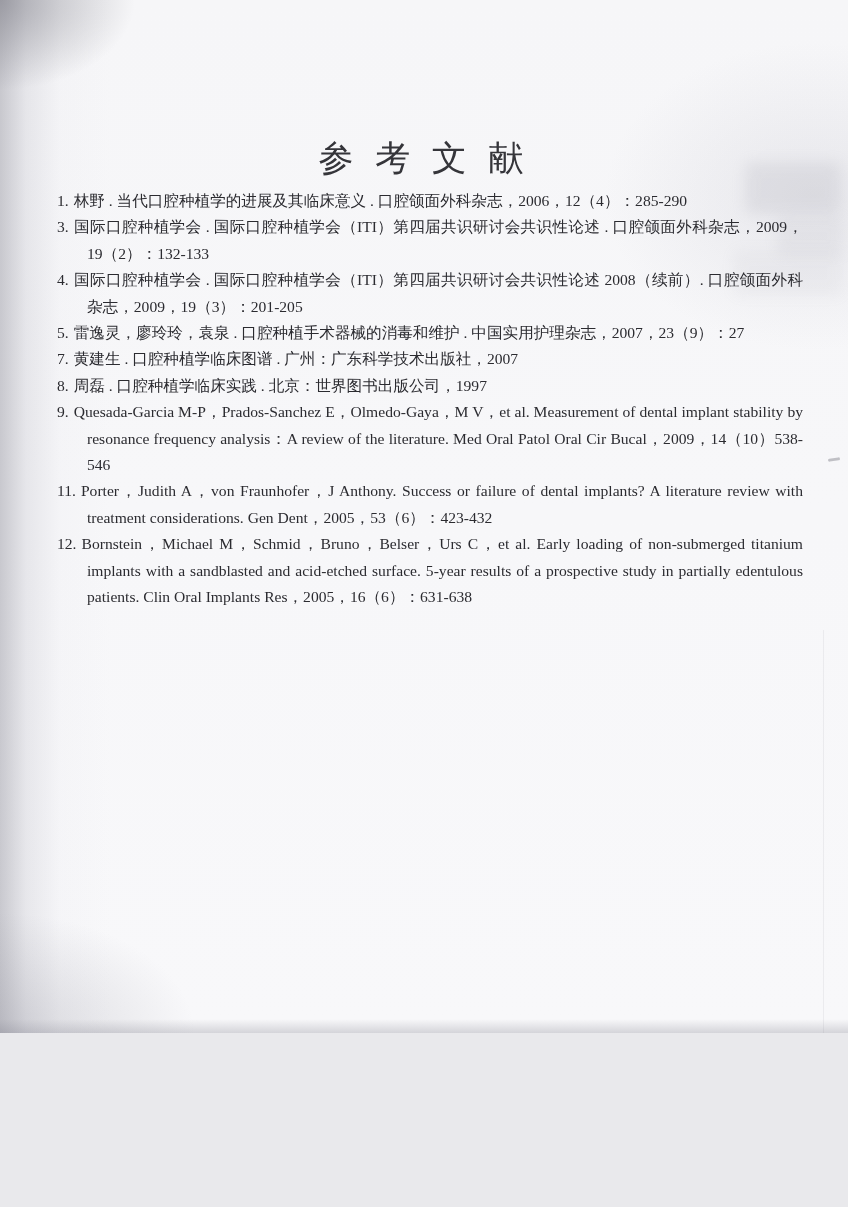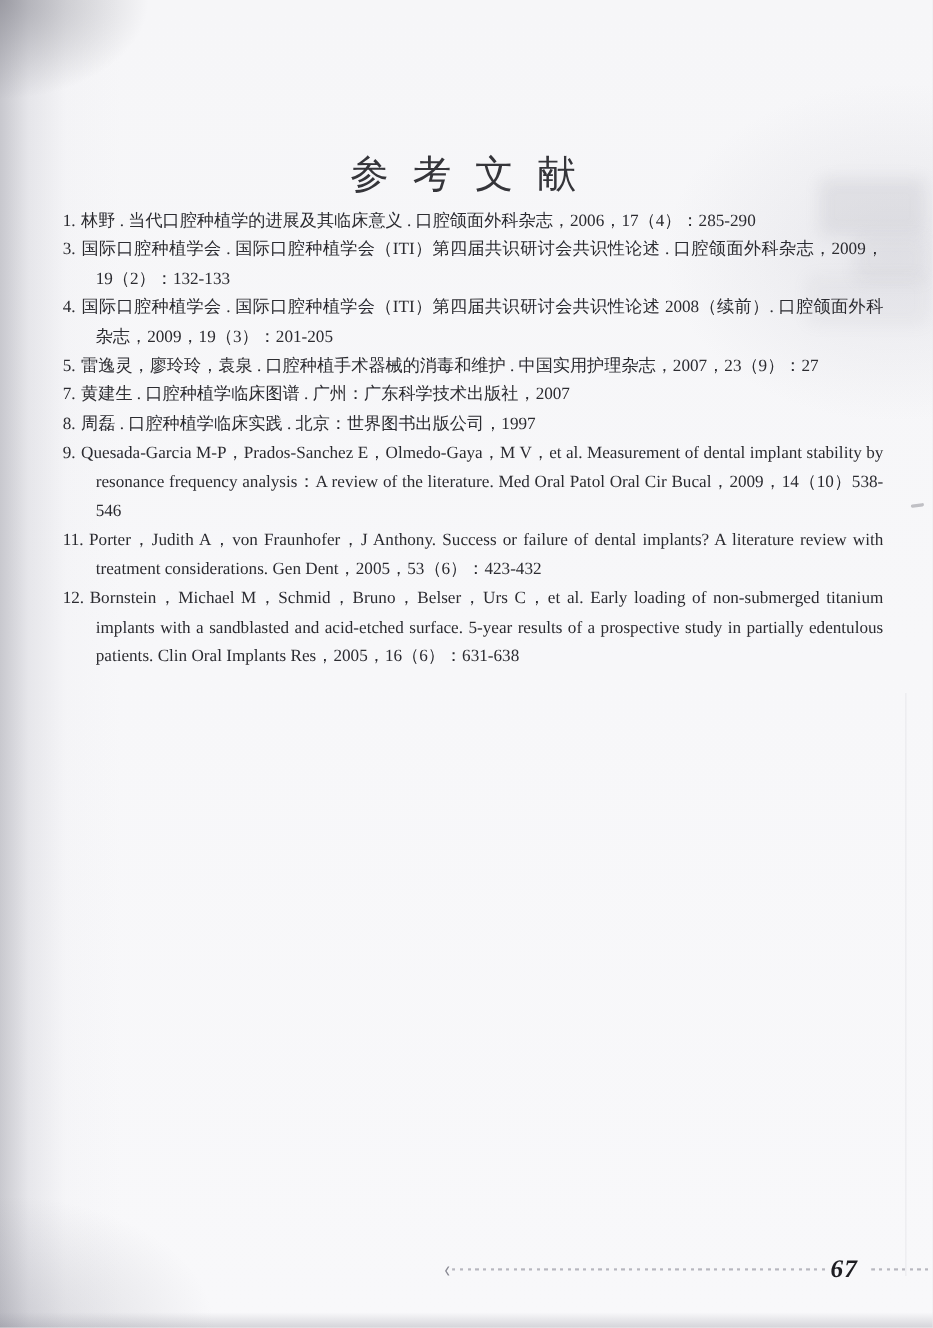--- a/index.html
+++ b/index.html
@@ -3,21 +3,21 @@
 <meta charset="utf-8">
 <style>
   html, body {
     margin: 0;
     padding: 0;
     background: #e9e9ec;
   }
   .page {
     position: relative;
     width: 848px;
-    height: 1207px;
+    height: 1033px;
     overflow: hidden;
     font-family: "Liberation Serif", "DejaVu Serif", serif;
     color: #2b2b30;
     background:
       radial-gradient(ellipse 300px 220px at 96% 19%, rgba(175,175,188,0.22), rgba(175,175,188,0) 70%),
       radial-gradient(ellipse 180px 120px at 0% 0%, rgba(110,110,120,0.50), rgba(110,110,120,0) 75%),
       radial-gradient(ellipse 260px 160px at 0% 100%, rgba(140,140,152,0.30), rgba(140,140,152,0) 75%),
       linear-gradient(to right, rgba(130,130,142,0.40) 0px, rgba(170,170,182,0.22) 26px, rgba(220,220,228,0.10) 60px, rgba(255,255,255,0) 110px),
       linear-gradient(to top, rgba(120,120,132,0.28) 0px, rgba(120,120,132,0) 14px),
       linear-gradient(#f6f6f8, #f8f8fa);
@@ -138,21 +138,21 @@
     <div class="blob b2"></div>
     <div class="blob b3"></div>
   </div>
 
   <div class="crease"></div>
   <div class="edge-mark"></div>
 
   <h1 class="title">参 考 文 献</h1>
 
   <div class="ref-list">
-      <p class="ref-item"><span class="ref-num">1.</span><span class="ref-text">林野 . 当代口腔种植学的进展及其临床意义 . 口腔颌面外科杂志，2006，17（4）：285-290</span></p>
+      <p class="ref-item"><span class="ref-num">1.</span><span class="ref-text">林野 . 当代口腔种植学的进展及其临床意义 . 口腔颌面外科杂志，2006，12（4）：285-290</span></p>
       <p class="ref-item"><span class="ref-num">3.</span><span class="ref-text">国际口腔种植学会 . 国际口腔种植学会（ITI）第四届共识研讨会共识性论述 . 口腔颌面外科杂志，2009，19（2）：132-133</span></p>
       <p class="ref-item"><span class="ref-num">4.</span><span class="ref-text">国际口腔种植学会 . 国际口腔种植学会（ITI）第四届共识研讨会共识性论述 2008（续前）. 口腔颌面外科杂志，2009，19（3）：201-205</span></p>
       <p class="ref-item"><span class="ref-num">5.</span><span class="ref-text">雷逸灵，廖玲玲，袁泉 . 口腔种植手术器械的消毒和维护 . 中国实用护理杂志，2007，23（9）：27</span></p>
       <p class="ref-item"><span class="ref-num">7.</span><span class="ref-text">黄建生 . 口腔种植学临床图谱 . 广州：广东科学技术出版社，2007</span></p>
       <p class="ref-item"><span class="ref-num">8.</span><span class="ref-text">周磊 . 口腔种植学临床实践 . 北京：世界图书出版公司，1997</span></p>
       <p class="ref-item"><span class="ref-num">9.</span><span class="ref-text">Quesada-Garcia M-P，Prados-Sanchez E，Olmedo-Gaya，M V，et al. Measurement of dental implant stability by resonance frequency analysis：A review of the literature.  Med Oral Patol Oral Cir Bucal，2009，14（10）538-546</span></p>
       <p class="ref-item"><span class="ref-num">11.</span><span class="ref-text">Porter，Judith A，von Fraunhofer，J Anthony. Success or failure of dental implants? A literature review with treatment considerations.  Gen Dent，2005，53（6）：423-432</span></p>
       <p class="ref-item"><span class="ref-num">12.</span><span class="ref-text">Bornstein，Michael M，Schmid，Bruno，Belser，Urs C，et al. Early loading of non-submerged titanium implants with a sandblasted and acid-etched surface. 5-year results of a prospective study in partially edentulous patients. Clin Oral Implants Res，2005，16（6）：631-638</span></p>
     </div>
 

